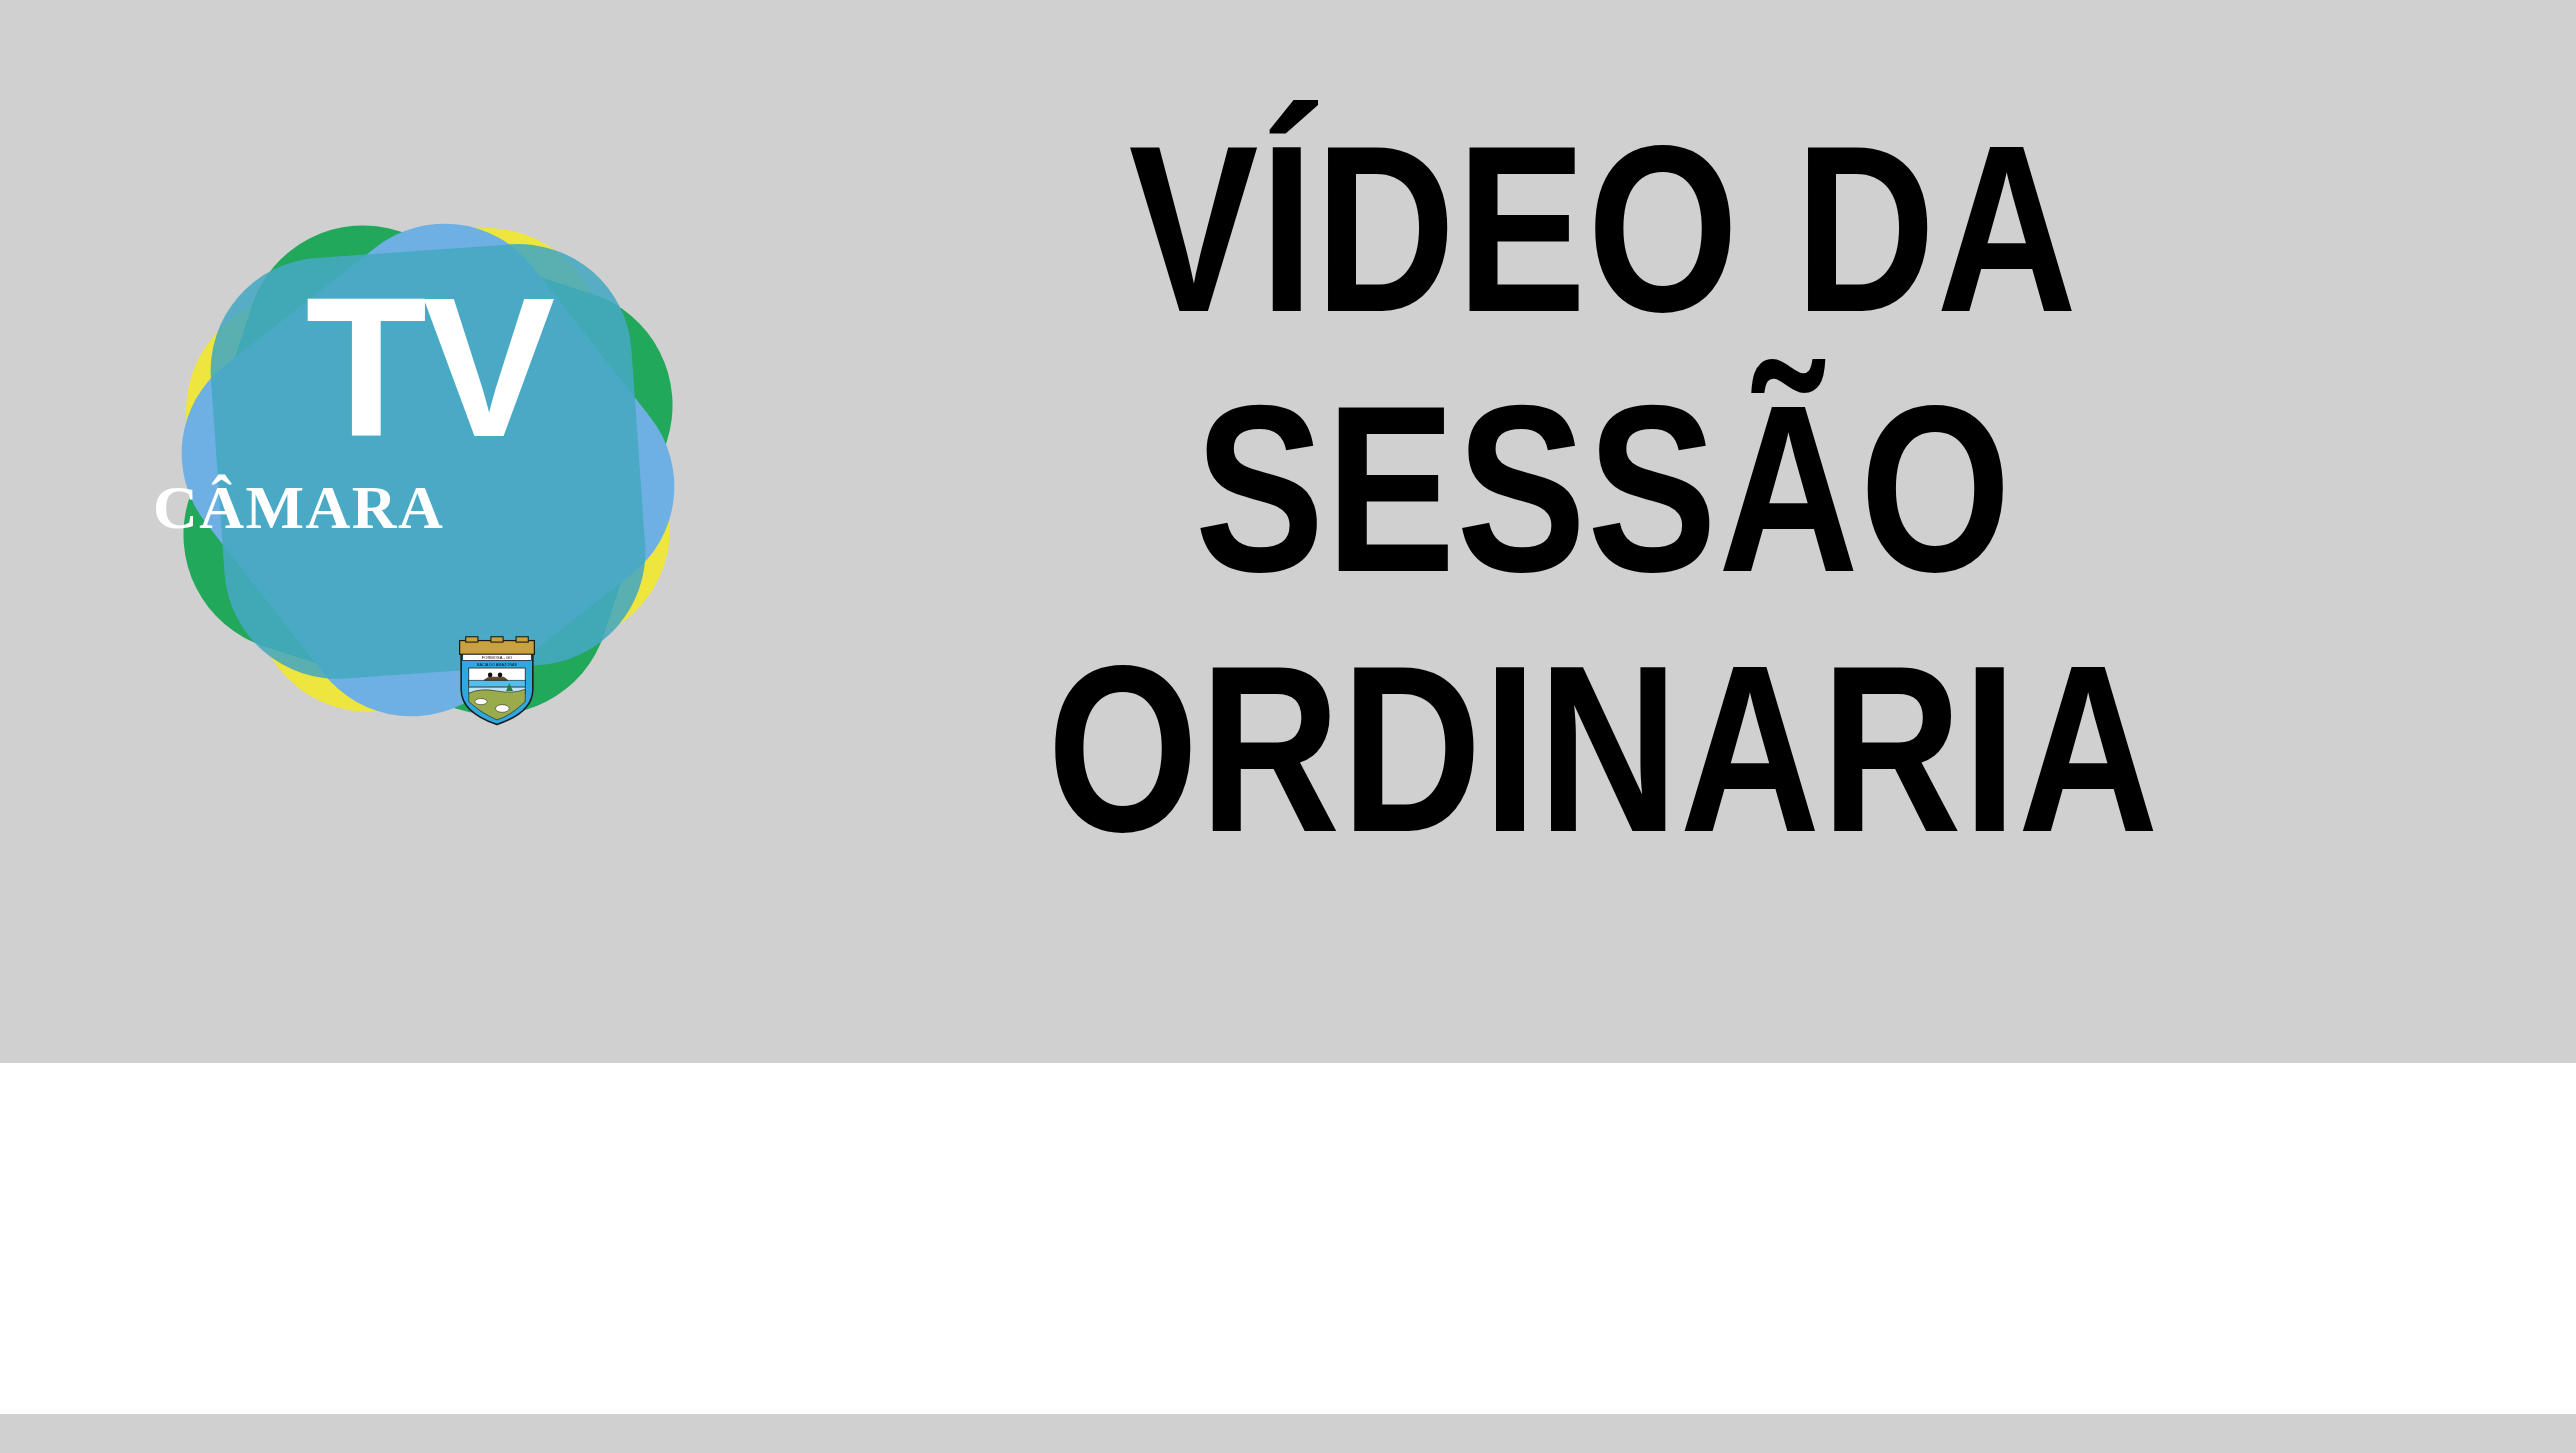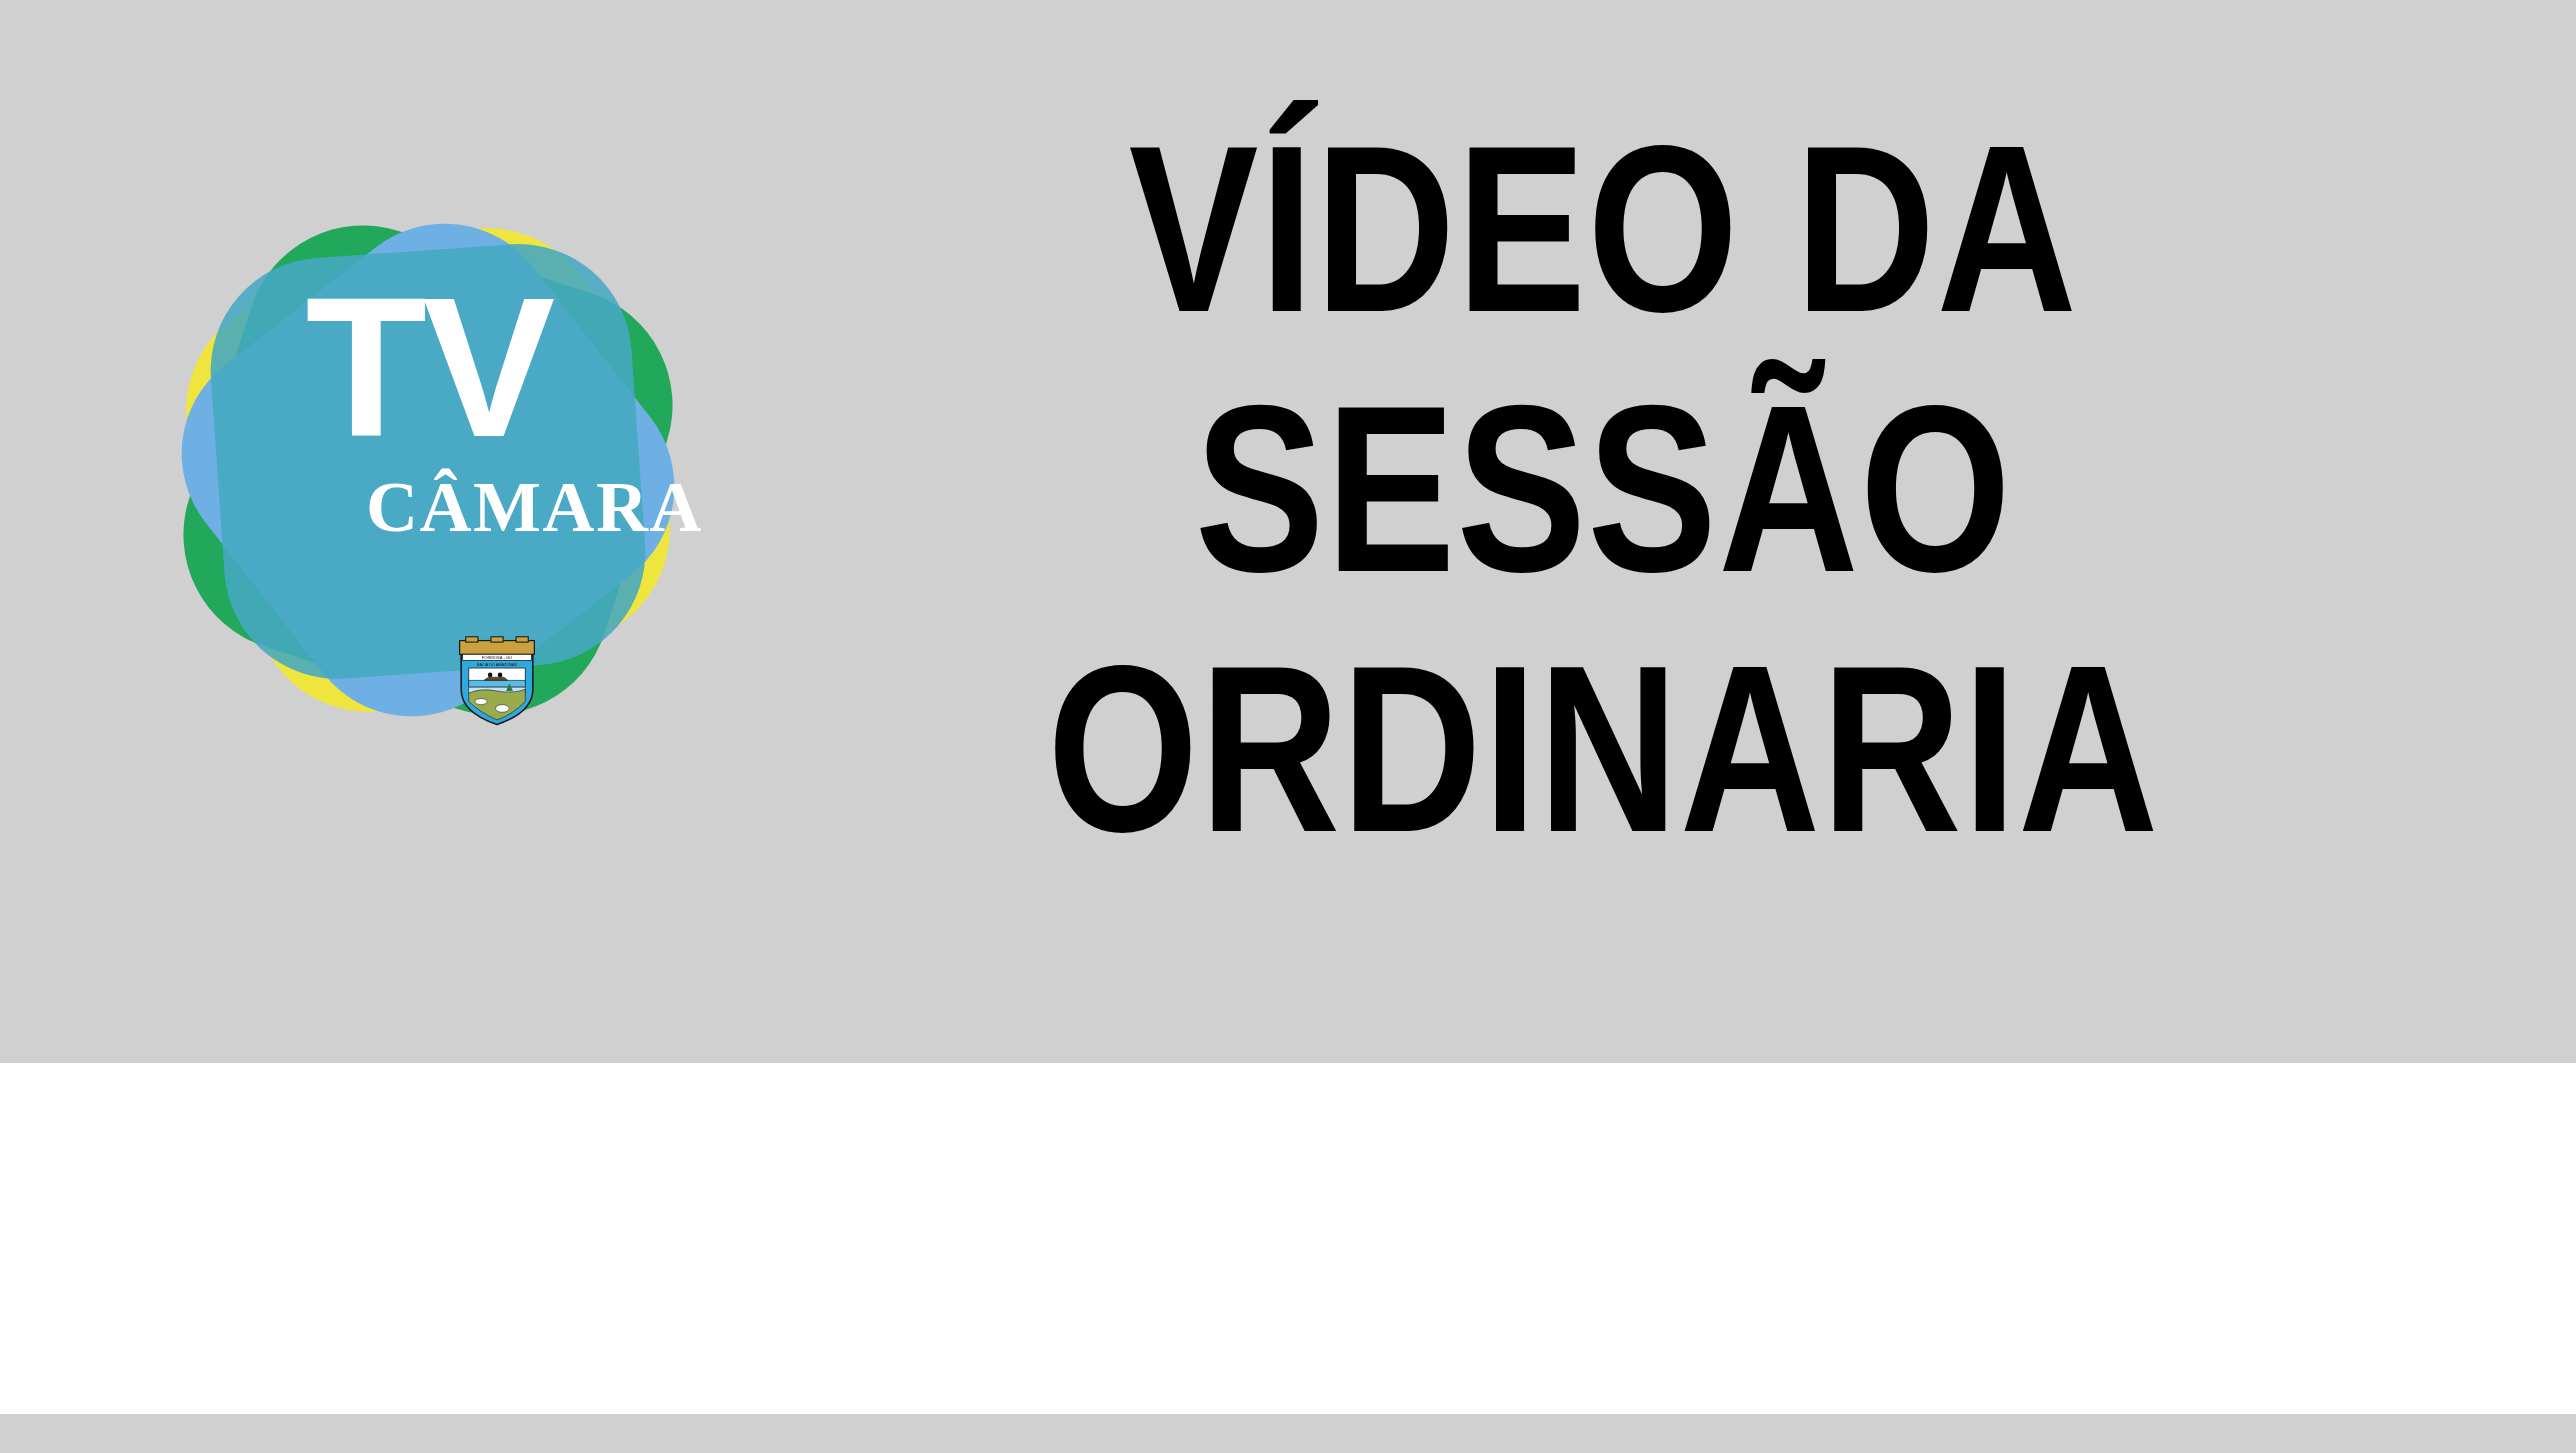--- a/index.html
+++ b/index.html
@@ -16,23 +16,23 @@
         transform-origin:center center;}
   .blob-green  {background:#22a85a; transform:translate(-50%,-50%) rotate(18deg)  scale(1.02);}
   .blob-yellow {background:#eee63f; transform:translate(-50%,-50%) rotate(-20deg) scale(1.00);}
   .blob-blue   {background:#6fb0e4; transform:translate(-50%,-50%) rotate(52deg)  scale(0.97);}
   .blob-teal   {background:rgba(70,168,193,0.88); transform:translate(-50%,-52%) rotate(-4deg) scale(0.985);}
 
   #logo-text{position:absolute;left:0;top:0;width:550px;height:550px;}
   #logo-tv{position:absolute;left:0;top:81px;width:550px;text-align:center;
            color:#ffffff;font-family:"Liberation Sans",sans-serif;font-weight:bold;
            font-size:199px;line-height:183px;letter-spacing:-4.6px;}
-  #logo-camara{position:absolute;left:0;top:267px;width:550px;text-align:right;
+  #logo-camara{position:absolute;left:0;top:267px;width:550px;text-align:left;
            color:#ffffff;font-family:"Liberation Serif",serif;font-weight:bold;
-           font-size:72px;line-height:90px;letter-spacing:1.5px;}
+           font-size:62px;line-height:90px;letter-spacing:1.5px;}
   #logo-crest{position:absolute;left:305px;top:441px;width:78px;height:90px;}
 
   
   #title{position:absolute;left:733px;top:99px;width:1741px;
          text-align:center;color:#000000;
          font-family:"Liberation Sans Narrow","Liberation Sans",sans-serif;
          font-weight:bold;font-size:237px;line-height:260px;letter-spacing:1.5px;
          transform:scaleX(0.82);transform-origin:center top;}
   #title .tl{display:block;white-space:nowrap;}
 

